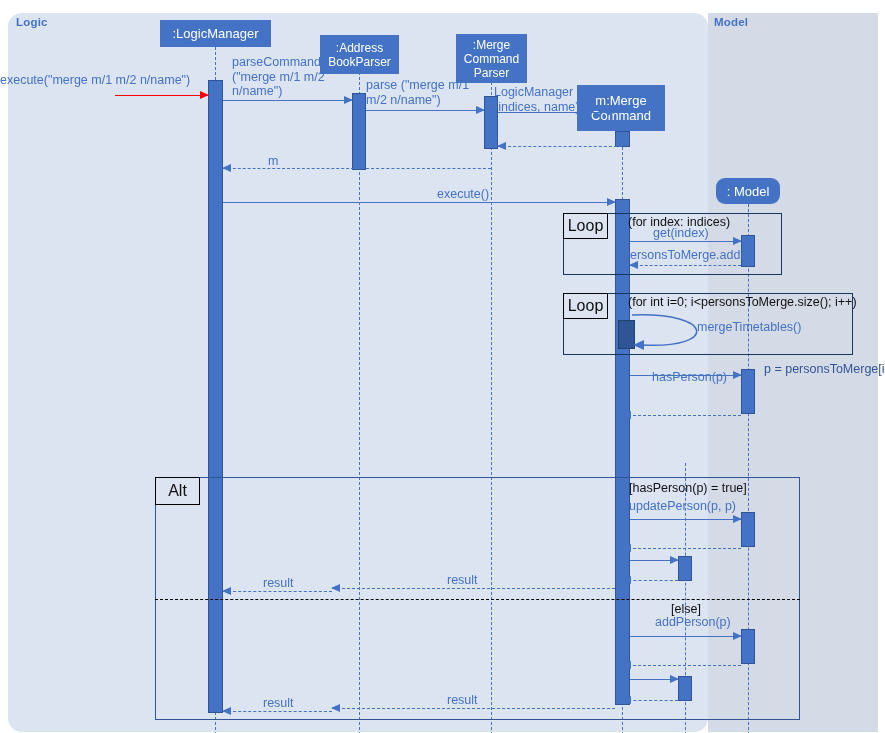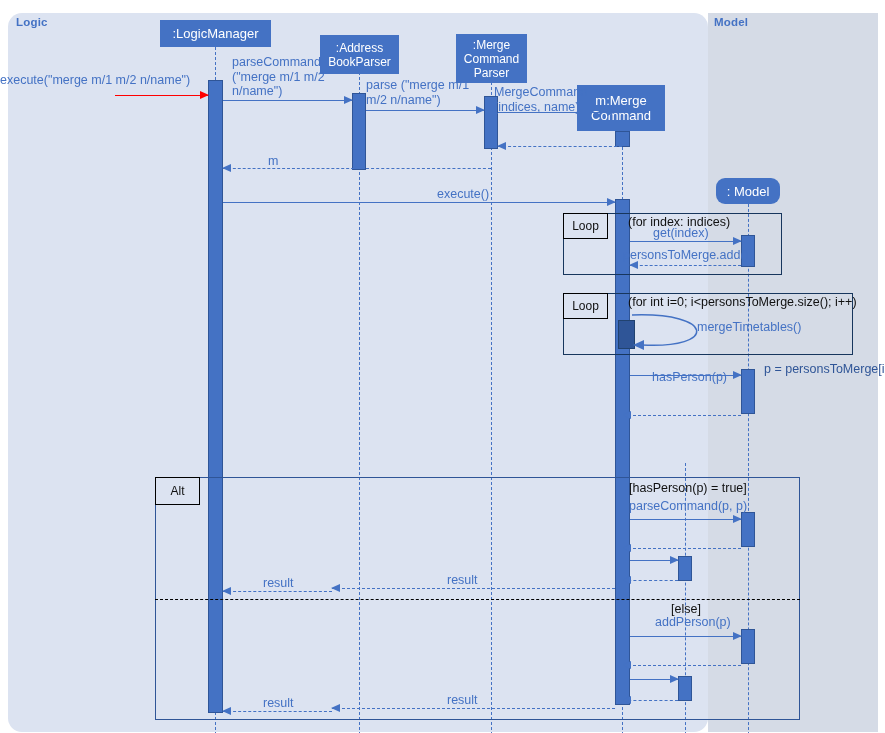--- a/index.html
+++ b/index.html
@@ -63,21 +63,21 @@
     border:1.2px solid #17365d;
     box-sizing:border-box;
     background:transparent;
   }
   .fragment-alt{border:1.2px solid #2f5597;}
   .frag-tab{
     border:1.3px solid #000000;
     background:#dce3f1;
     box-sizing:border-box;
     display:flex;align-items:center;justify-content:center;
-    font-size:12px;color:#101010;
+    font-size:16px;color:#101010;
   }
   .guard{
     font-size:12.5px;color:#101010;white-space:nowrap;
   }
 
   
   .msg{height:0;}
   .msg .line{
     position:absolute;left:0;top:0;height:0;width:100%;
     border-top:1.3px solid #4472C4;
@@ -204,21 +204,21 @@
       <div class="arrowhead right"></div>
   </div>
 
   <div class="label" style="left:366px;top:71px;">parse ("merge m/1
 m/2 n/name")</div>
   <div class="msg" style="left:366px;top:103px;width:118px;">
     <div class="line"></div>
       <div class="arrowhead right"></div>
   </div>
 
-  <div class="label" style="left:494px;top:78px;">MergeCommand
+  <div class="label" style="left:494px;top:78px;">LogicManager
 (indices, name)</div>
   <div class="msg" style="left:498px;top:105px;width:117px;">
     <div class="line"></div>
       <div class="arrowhead right"></div>
   </div>
 
   <div class="msg ret" style="left:498px;top:139px;width:124px;">
     <div class="line"></div>
       <div class="arrowhead left"></div>
   </div>
@@ -263,21 +263,21 @@
       <div class="arrowhead right"></div>
   </div>
 
   <div class="label note" style="left:764px;top:355px;">p = personsToMerge[i-1]</div>
 
   <div class="msg ret" style="left:623px;top:408px;width:118px;">
     <div class="line"></div>
       <div class="arrowhead left"></div>
   </div>
 
-  <div class="label" style="left:629px;top:492px;">parseCommand(p, p)</div>
+  <div class="label" style="left:629px;top:492px;">updatePerson(p, p)</div>
   <div class="msg" style="left:630px;top:512px;width:111px;">
     <div class="line"></div>
       <div class="arrowhead right"></div>
   </div>
 
   <div class="msg ret" style="left:623px;top:541px;width:118px;">
     <div class="line"></div>
       <div class="arrowhead left"></div>
   </div>
 

